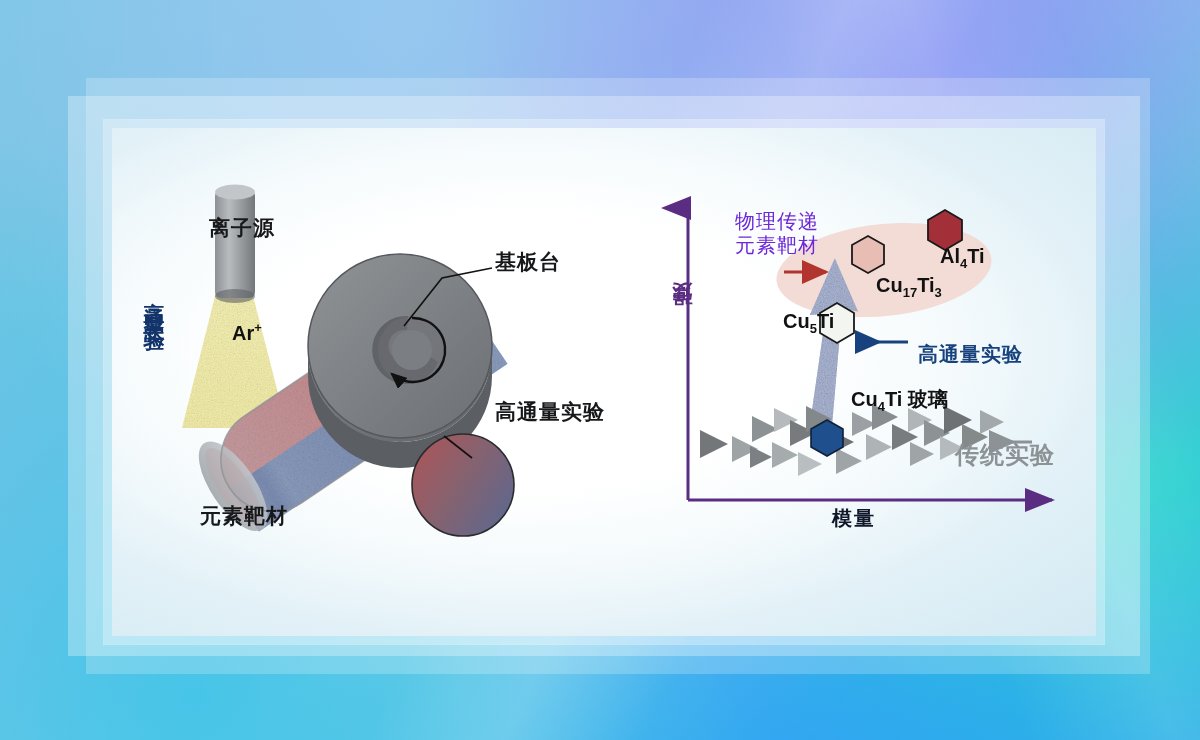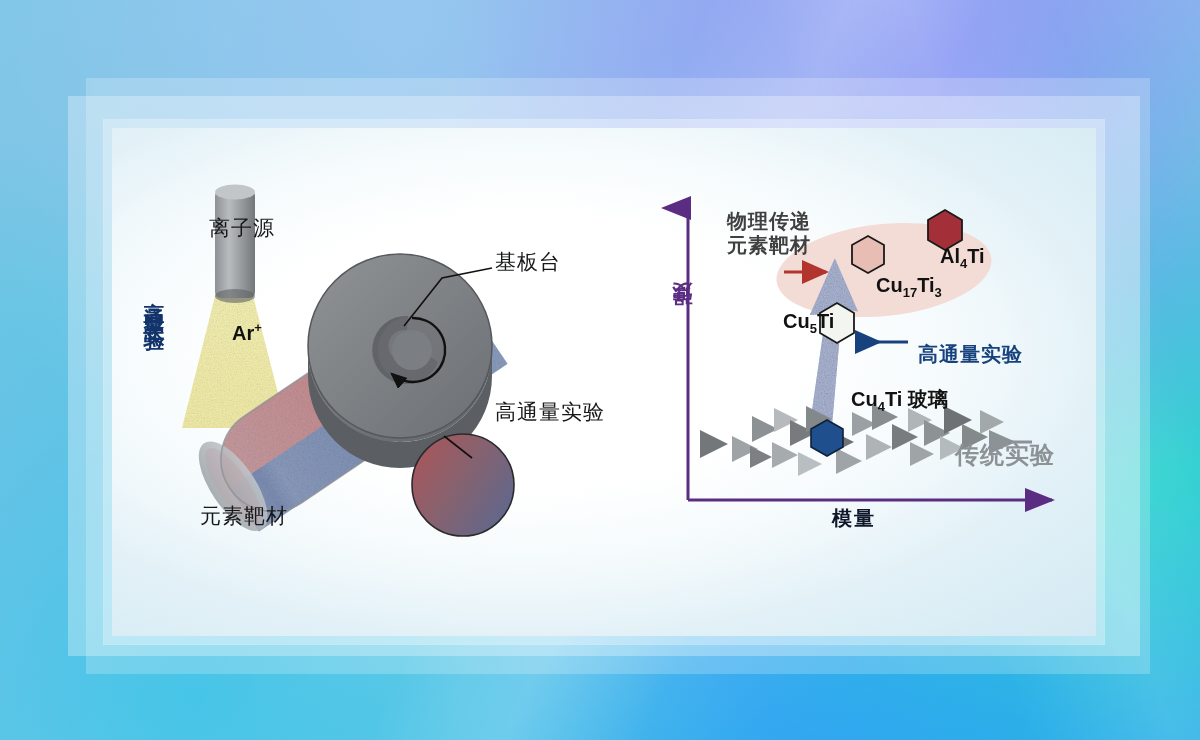--- a/index.html
+++ b/index.html
@@ -32,29 +32,29 @@
   .frame-a{left:68px;top:96px;width:1072px;height:560px;background:rgba(255,255,255,.30);}
   .frame-b{left:86px;top:78px;width:1064px;height:596px;background:rgba(255,255,255,.22);}
   .frame-c{left:104px;top:120px;width:1000px;height:524px;
            background:rgba(255,255,255,.30);outline:1px solid rgba(255,255,255,.35);}
   .panel{left:112px;top:128px;width:984px;height:508px;
     background:
       radial-gradient(ellipse at 42% 44%, #ffffff 0%, #ffffff 34%, #f4fafc 54%, #e2f1f7 72%, #d3e9f3 100%);
   }
 
   
-  .l-title{font-size:21px;color:#17181a;letter-spacing:1px;font-weight:400;}
+  .l-title{font-size:21px;color:#17181a;letter-spacing:1px;font-weight:700;}
   .vert-label{
     writing-mode:vertical-rl;text-orientation:upright;
     font-size:21px;color:#13346b;letter-spacing:7px;font-weight:600;
   }
   .chart-axis-label{font-size:20px;color:#0f172a;font-weight:700;letter-spacing:2px;}
   .vert-axis{writing-mode:vertical-rl;text-orientation:upright;
     font-size:20px;color:#5b2d82;font-weight:700;letter-spacing:2px;transform:rotate(180deg);}
-  .red-anno{font-size:20px;color:#404040;font-weight:700;line-height:1.18;letter-spacing:1px;}
+  .red-anno{font-size:20px;color:#6d28d9;font-weight:400;line-height:1.18;letter-spacing:1px;margin-left:8px;}
   .blue-anno{font-size:20px;color:#17427e;font-weight:600;letter-spacing:1px;}
   .gray-anno{font-size:24px;color:#8d9296;font-weight:600;letter-spacing:1px;}
   .phase-label{font-size:20px;color:#111;font-weight:600;white-space:nowrap;}
   .phase-label sub{font-size:13px;}
   .ar-label{font-size:20px;color:#111;font-weight:700;text-align:center;}
   .ar-label sup{font-size:13px;}
 </style>
 </head>
 <body>
 

